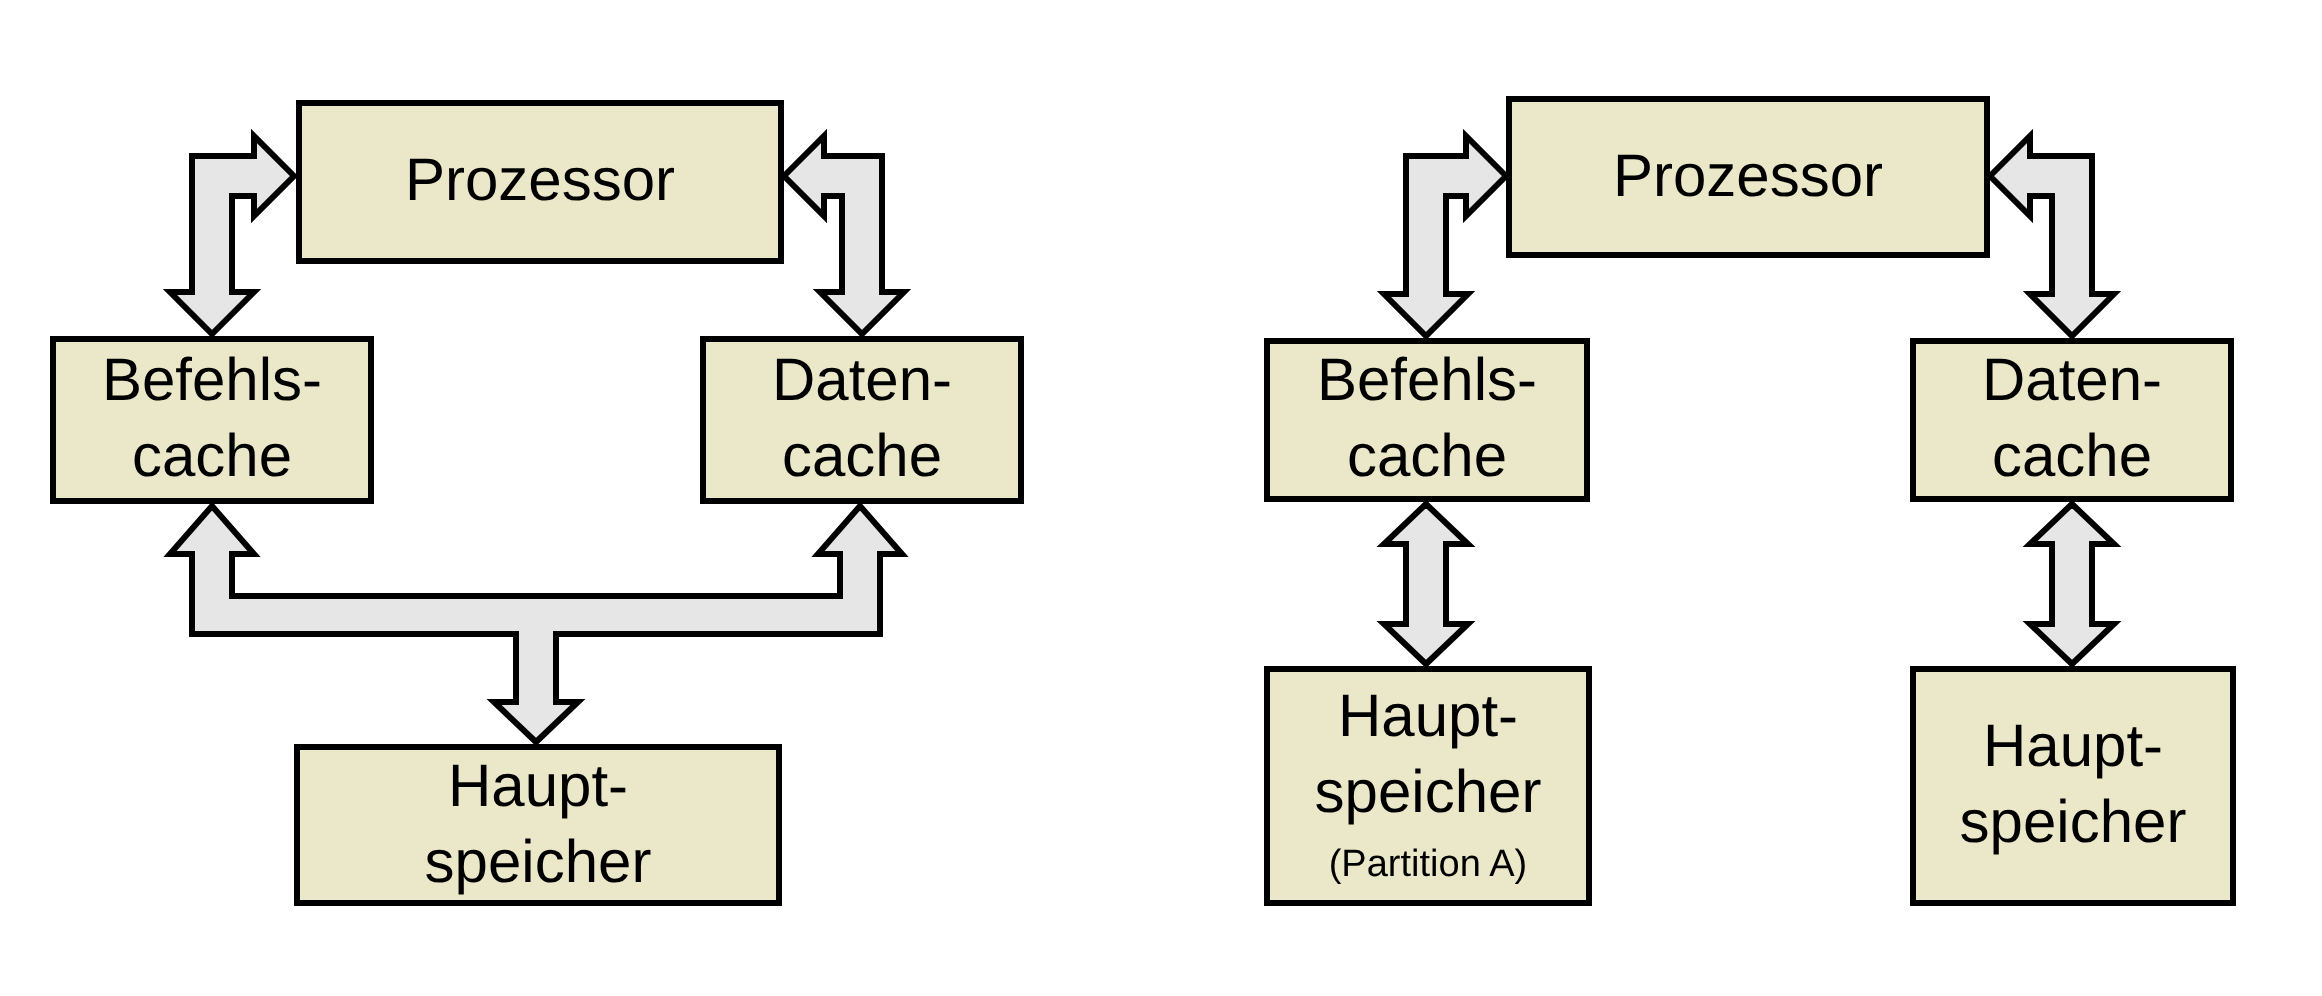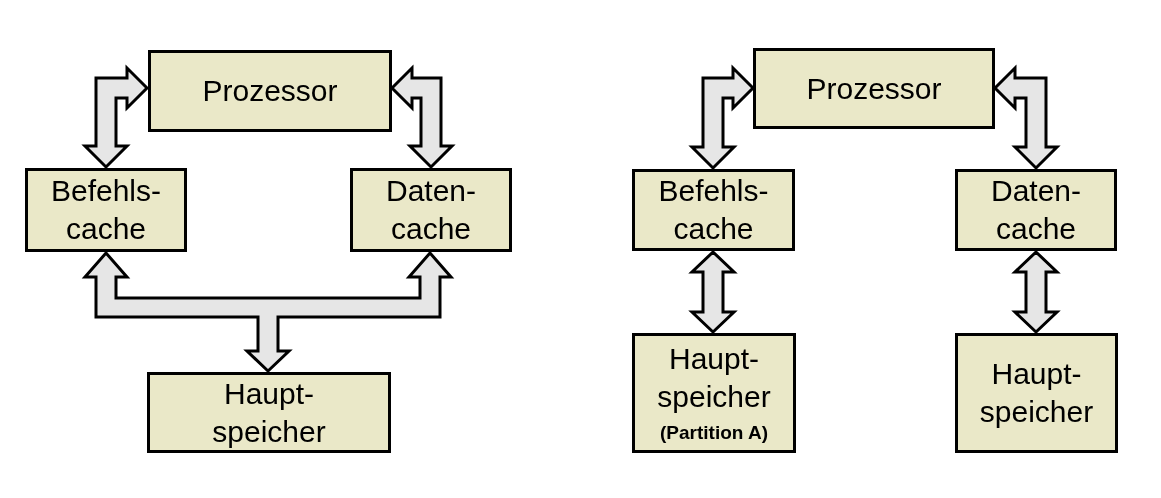--- a/index.html
+++ b/index.html
@@ -45,21 +45,20 @@
     font-size: 30px;
     line-height: 38px;
     white-space: nowrap;
   }
   .box .subline {
     display: block;
     font-size: 19px;
     line-height: 28px;
     margin-top: 3px;
     white-space: nowrap;
-    font-weight: bold;
   }
 </style>
 </head>
 <body>
 
 <div id="canvas">
 
   <svg id="arrows" width="1161" height="498" viewBox="0 0 1161 498" xmlns="http://www.w3.org/2000/svg">
 
     <polygon points="147,88 127,68 127,78 96,78 96,146 85,146 106,167 127,146 116,146 116,98 127,98 127,108" fill="#e6e6e6"></polygon>

